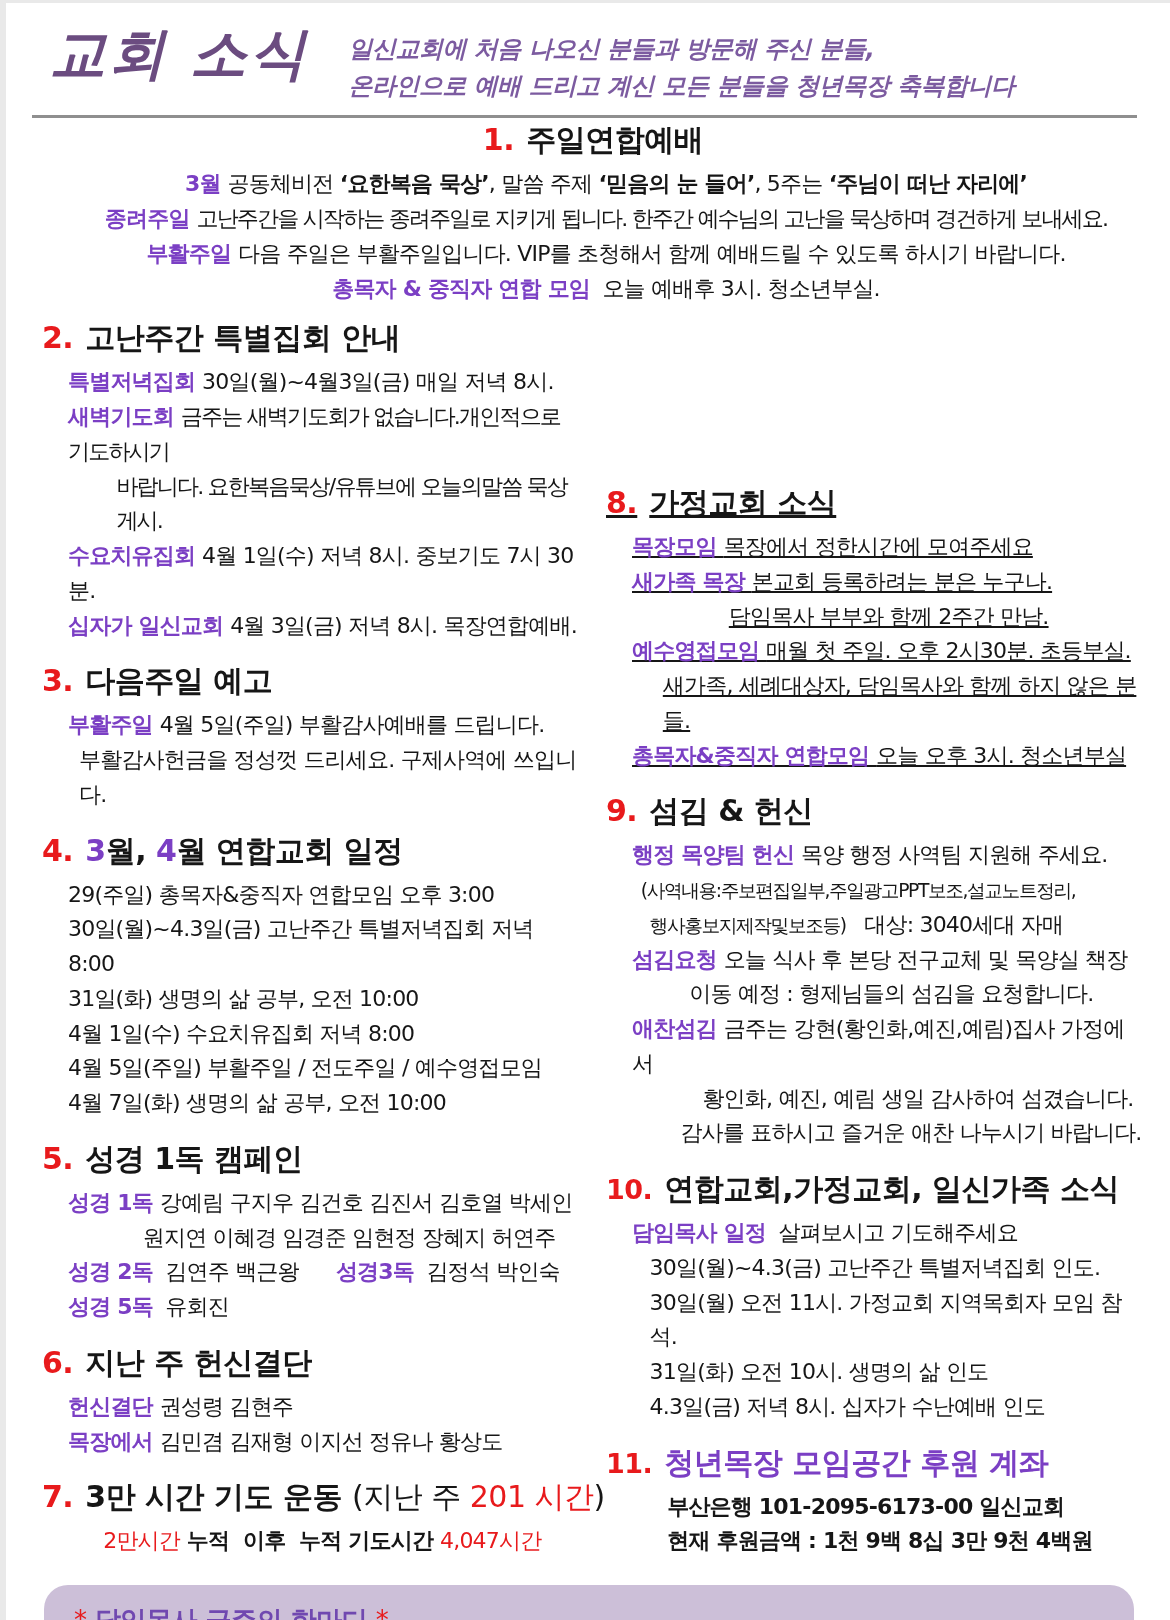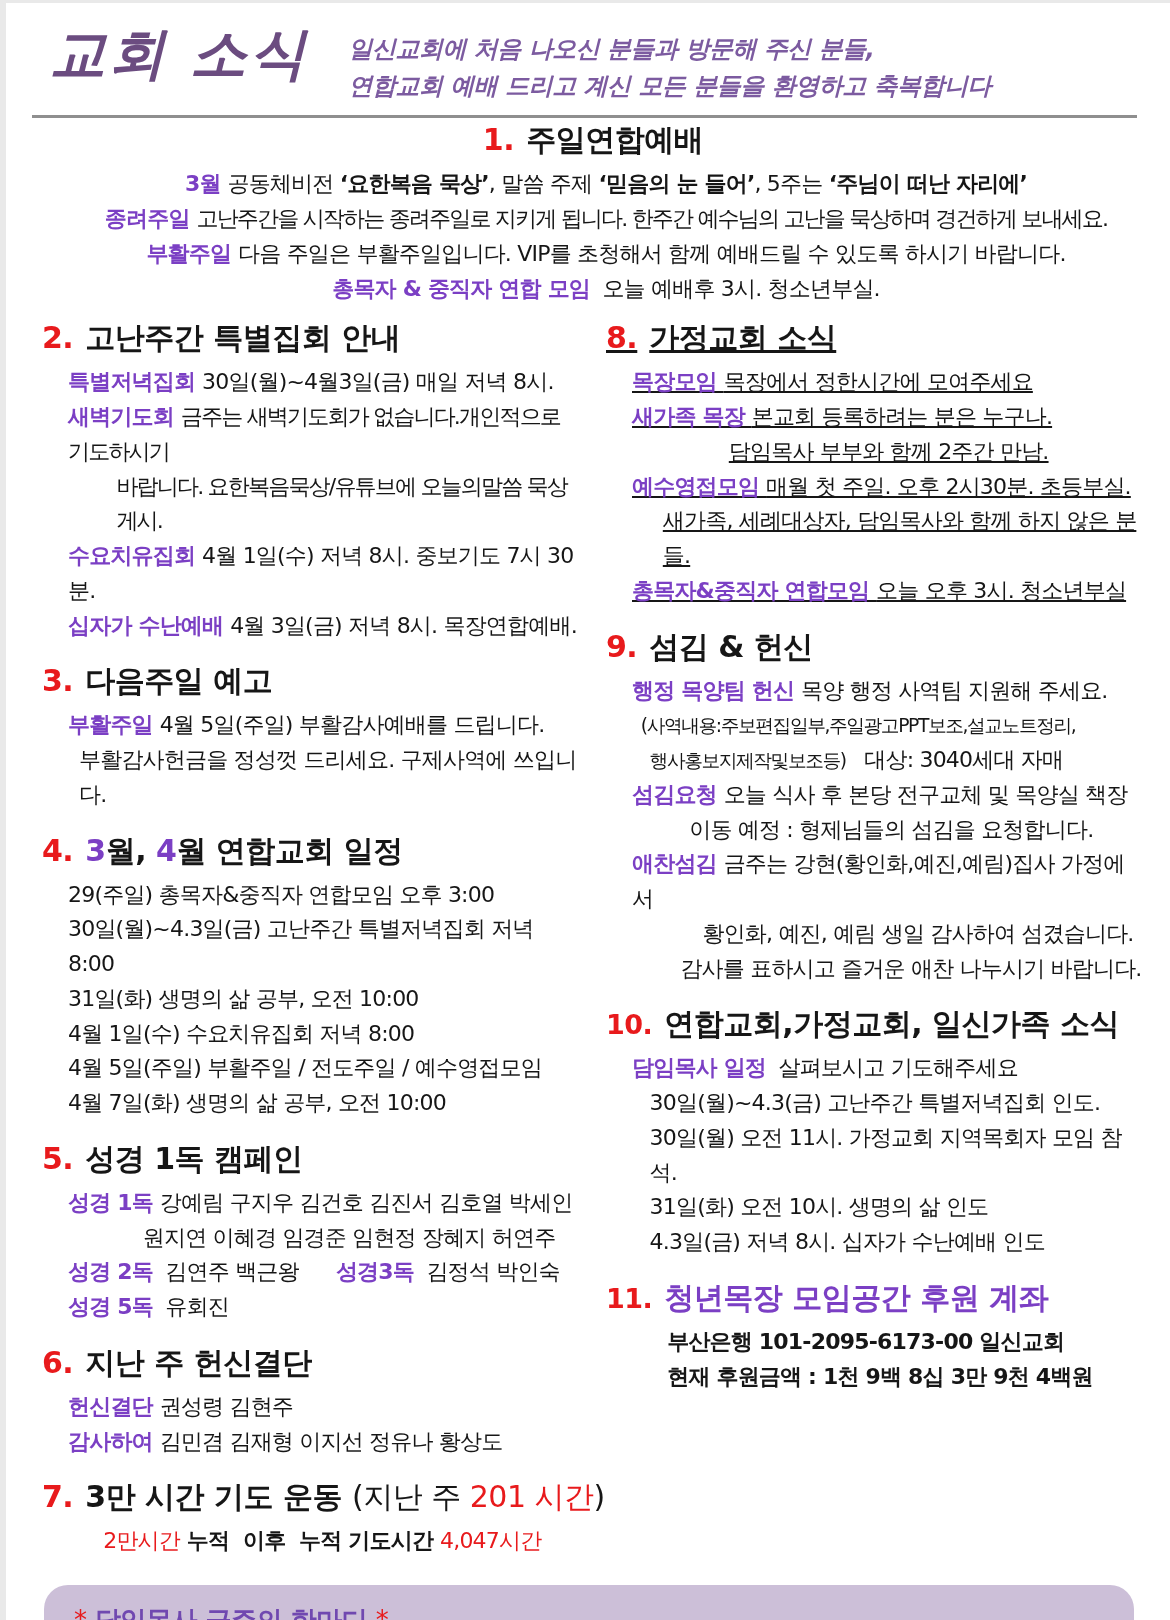--- a/index.html
+++ b/index.html
@@ -33,21 +33,21 @@
   .rule{border:none;border-top:3px solid var(--rule);margin:10px 0 2px -10px;width:1105px;}
   .sec{margin-top:18px;}
   .sec-head{font-size:30px;font-weight:bold;letter-spacing:-0.5px;margin:0 0 6px 0;white-space:nowrap;}
   .num{color:var(--red);margin-right:12px;font-weight:bold;}
   .num-sm{font-size:27px;}
   .sec-body{padding-left:26px;}
   .line{
     font-size:22px;line-height:1.58;letter-spacing:-0.8px;
     white-space:pre-wrap;
   }
-  .cols{display:flex;gap:26px;align-items:flex-start;margin-top:8px;}
+  .cols{display:flex;gap:26px;align-items:flex-end;margin-top:8px;}
   .col{flex:1;min-width:0;}
   
   .sg-p{color:var(--lead);font-weight:bold;}
   .sg-b{font-weight:bold;}
   .sg-r{color:var(--red);font-weight:normal;}
   .sg-n{font-weight:normal;}
   .sg-sm{font-size:0.85em;letter-spacing:-1.4px;}
   .sg-t{letter-spacing:-1.8px;}
   .sg-fp{color:var(--fpurple);font-weight:bold;}
   .sec-head .sg-p{font-weight:bold;}
@@ -60,21 +60,21 @@
 </style>
 </head>
 <body>
 
 <div class="page">
 
   <header>
     <h1 class="brand">교회 소식</h1>
     <div class="welcome">
       <div>일신교회에 처음 나오신 분들과 방문해 주신 분들,</div>
-      <div>연합교회 예배 드리고 계신 모든 분들을 환영하고 축복합니다</div>
+      <div>온라인으로 예배 드리고 계신 모든 분들을 청년목장 축복합니다</div>
     </div>
   </header>
 
   <hr class="rule">
 
   <section class="sec" style="margin-top:0;text-align:center;">
     <div class="sec-head">
       <span class="num">1.</span><span class="sec-title"><span class="sg-b">주일연합예배</span></span>
     </div>
     <div class="sec-body">
@@ -91,21 +91,21 @@
 
       <section class="sec" style="margin-top:4px;">
         <div class="sec-head">
           <span class="num">2.</span><span class="sec-title"><span class="sg-b">고난주간 특별집회 안내</span></span>
         </div>
         <div class="sec-body">
             <div class="line"><span class="sg-p">특별저녁집회 </span><span class="sg-k">30일(월)~4월3일(금) 매일 저녁 8시.</span></div>
             <div class="line"><span class="sg-p">새벽기도회 </span><span class="sg-t">금주는 새벽기도회가 없습니다.개인적으로 기도하시기</span></div>
             <div class="line" style="padding-left: 2.2em;"><span class="sg-t">바랍니다. 요한복음묵상/유튜브에 오늘의말씀 묵상게시.</span></div>
             <div class="line"><span class="sg-p">수요치유집회 </span><span class="sg-k">4월 1일(수) 저녁 8시. 중보기도 7시 30분.</span></div>
-            <div class="line"><span class="sg-p">십자가 수난예배 </span><span class="sg-k">4월 3일(금) 저녁 8시. 목장연합예배.</span></div>
+            <div class="line"><span class="sg-p">십자가 일신교회 </span><span class="sg-k">4월 3일(금) 저녁 8시. 목장연합예배.</span></div>
           </div>
       </section>
 
       <section class="sec">
         <div class="sec-head">
           <span class="num">3.</span><span class="sec-title"><span class="sg-b">다음주일 예고</span></span>
         </div>
         <div class="sec-body">
             <div class="line"><span class="sg-p">부활주일 </span><span class="sg-k">4월 5일(주일) 부활감사예배를 드립니다.</span></div>
             <div class="line" style="padding-left: 0.5em;"><span class="sg-k">부활감사헌금을 정성껏 드리세요. 구제사역에 쓰입니다.</span></div>
@@ -137,21 +137,21 @@
             <div class="line"><span class="sg-p">성경 5독</span><span class="sg-k">  유회진</span></div>
           </div>
       </section>
 
       <section class="sec">
         <div class="sec-head">
           <span class="num">6.</span><span class="sec-title"><span class="sg-b">지난 주 헌신결단</span></span>
         </div>
         <div class="sec-body">
             <div class="line"><span class="sg-p">헌신결단 </span><span class="sg-k">권성령 김현주</span></div>
-            <div class="line"><span class="sg-p">감사하여 </span><span class="sg-k">김민겸 김재형 이지선 정유나 황상도</span></div>
+            <div class="line"><span class="sg-p">목장에서 </span><span class="sg-k">김민겸 김재형 이지선 정유나 황상도</span></div>
           </div>
       </section>
 
       <section class="sec">
         <div class="sec-head">
           <span class="num">7.</span><span class="sec-title"><span class="sg-b">3만 시간 기도 운동 </span><span class="sg-n">(지난 주  </span><span class="sg-r">201 시간</span><span class="sg-n">)</span></span>
         </div>
         <div class="sec-body">
             <div class="line" style="padding-left: 1.6em;"><span class="sg-r">2만시간</span><span class="sg-b"> 누적  이후  누적 기도시간 </span><span class="sg-r">4,047시간</span></div>
           </div>

